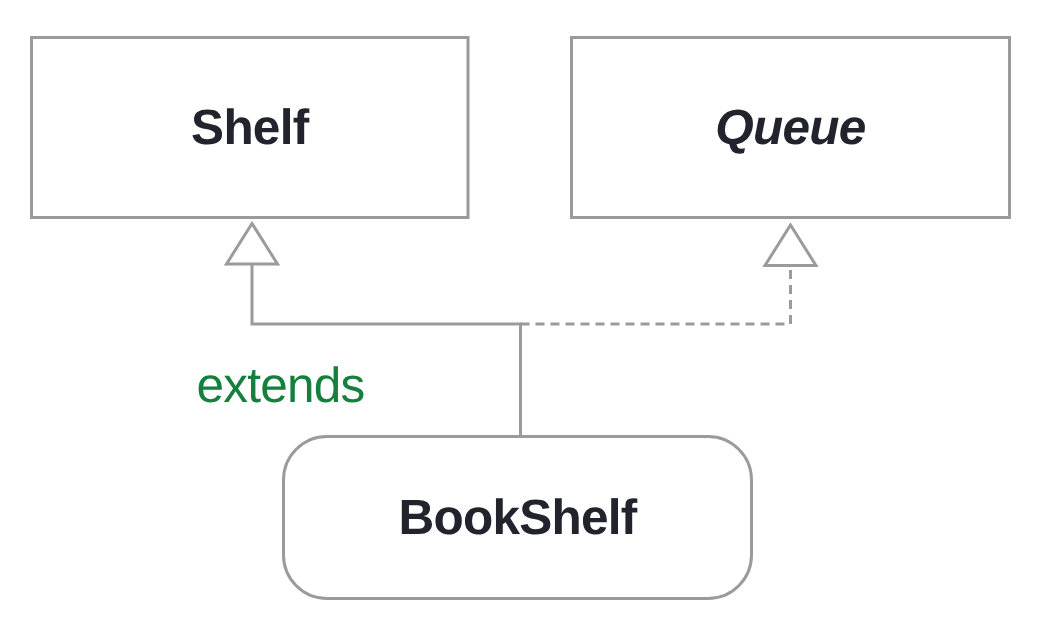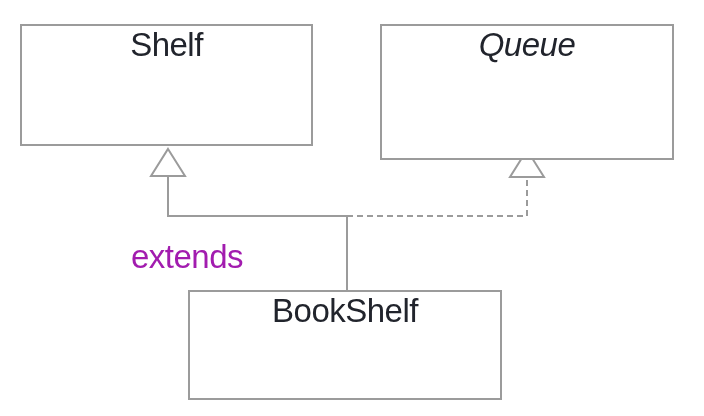--- a/index.html
+++ b/index.html
@@ -22,39 +22,40 @@
     width: 704px;
     height: 416px;
     pointer-events: none;
   }
   .class-box {
     position: absolute;
     box-sizing: border-box;
     border: 2px solid #9b9b9b;
     background: #ffffff;
     display: flex;
-    align-items: flex-start;
+    align-items: center;
     justify-content: center;
+    font-weight: bold;
   }
   .box-shelf     { left: 20px;  top: 24px;  width: 293px; height: 122px; }
-  .box-queue     { left: 380px; top: 24px;  width: 294px; height: 136px; }
-  .box-bookshelf { left: 188px; top: 290px; width: 314px; height: 110px; }
+  .box-queue     { left: 380px; top: 24px;  width: 294px; height: 122px; }
+  .box-bookshelf { left: 188px; top: 290px; width: 314px; height: 110px; border-radius: 30px; }
   .class-label {
     font-size: 33px;
     letter-spacing: -0.5px;
     color: #21242c;
     white-space: nowrap;
   }
   .italic-label { font-style: italic; }
   .edge-label {
     position: absolute;
     transform: translate(-50%, -50%);
     font-size: 33px;
     letter-spacing: -0.5px;
-    color: #a21caf;
+    color: #15803d;
     white-space: nowrap;
   }
   .label-extends    { left: 187px; top: 257px; }
   .label-implements { left: 503px; top: 258px; }
 </style>
 </head>
 <body>
 
 <div class="canvas">
 

